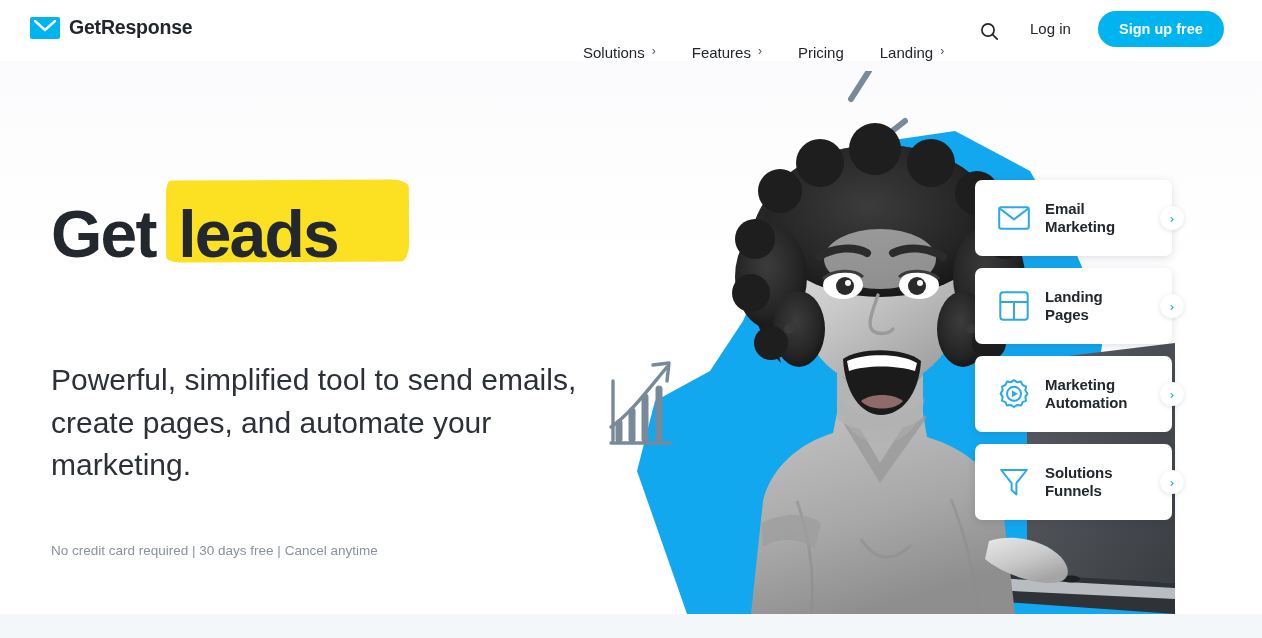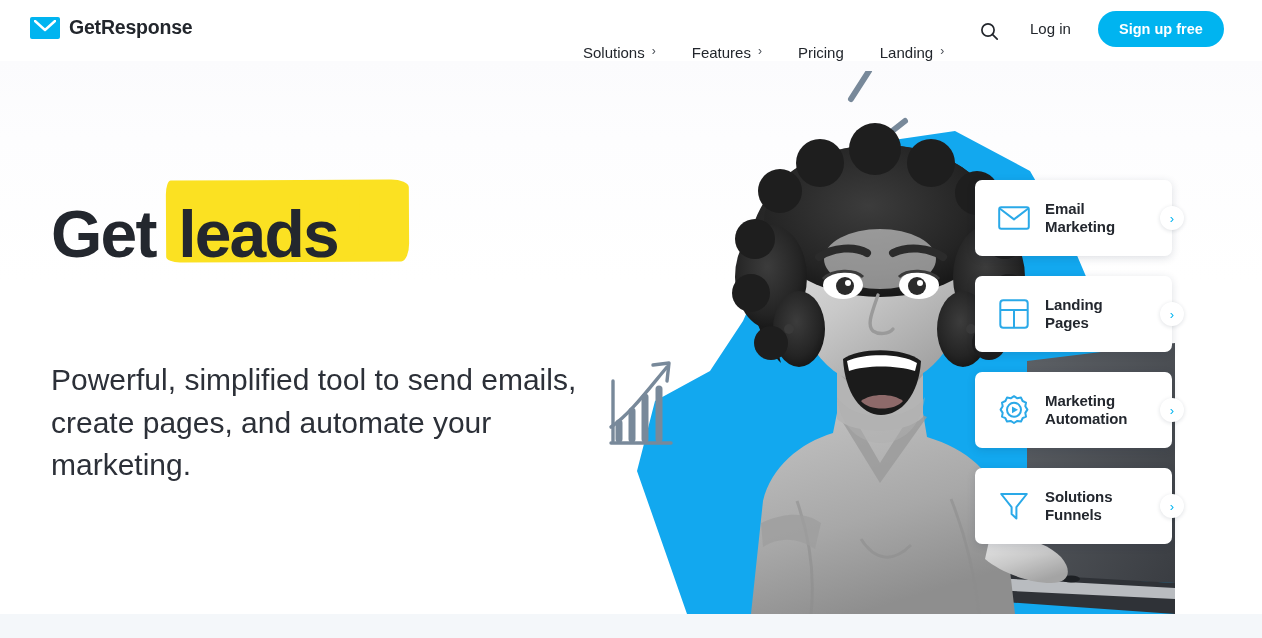--- a/index.html
+++ b/index.html
@@ -259,21 +259,21 @@
   .card {
     position: relative;
     width: 197px;
     height: 76px;
     background: #ffffff;
     border-radius: 7px;
     box-shadow: 0 2px 9px rgba(25,40,65,0.15);
     display: flex;
     align-items: center;
     padding-left: 22px;
-    margin-bottom: 20px;
+    margin-bottom: 12px;
     cursor: pointer;
   }
   .card-icon {
     width: 34px; height: 34px;
     flex: 0 0 34px;
     display: flex; align-items: center; justify-content: center;
     margin-right: 14px;
   }
   .card-label {
     font-size: 15px;
@@ -345,20 +345,21 @@
   <div class="hero">
 
     <h1 class="headline">
       <span class="hl-plain">Get</span>
       <span class="hl-mark">leads</span>
     </h1>
 
     <p class="subhead">Powerful, simplified tool to send emails, create pages, and automate your marketing.</p>
 
 
+    <div class="disclaimer">No credit card required | 30 days free | Cancel anytime</div>
 
     <div class="art">
       <svg width="600" height="553" viewBox="0 0 600 553">
         <defs>
           <linearGradient id="skin" x1="0" y1="0" x2="0.6" y2="1">
             <stop offset="0%" stop-color="#e8e8e8"></stop>
             <stop offset="55%" stop-color="#c9c9c9"></stop>
             <stop offset="100%" stop-color="#a4a4a4"></stop>
           </linearGradient>
           <linearGradient id="shirt" x1="0" y1="0" x2="0.4" y2="1">

